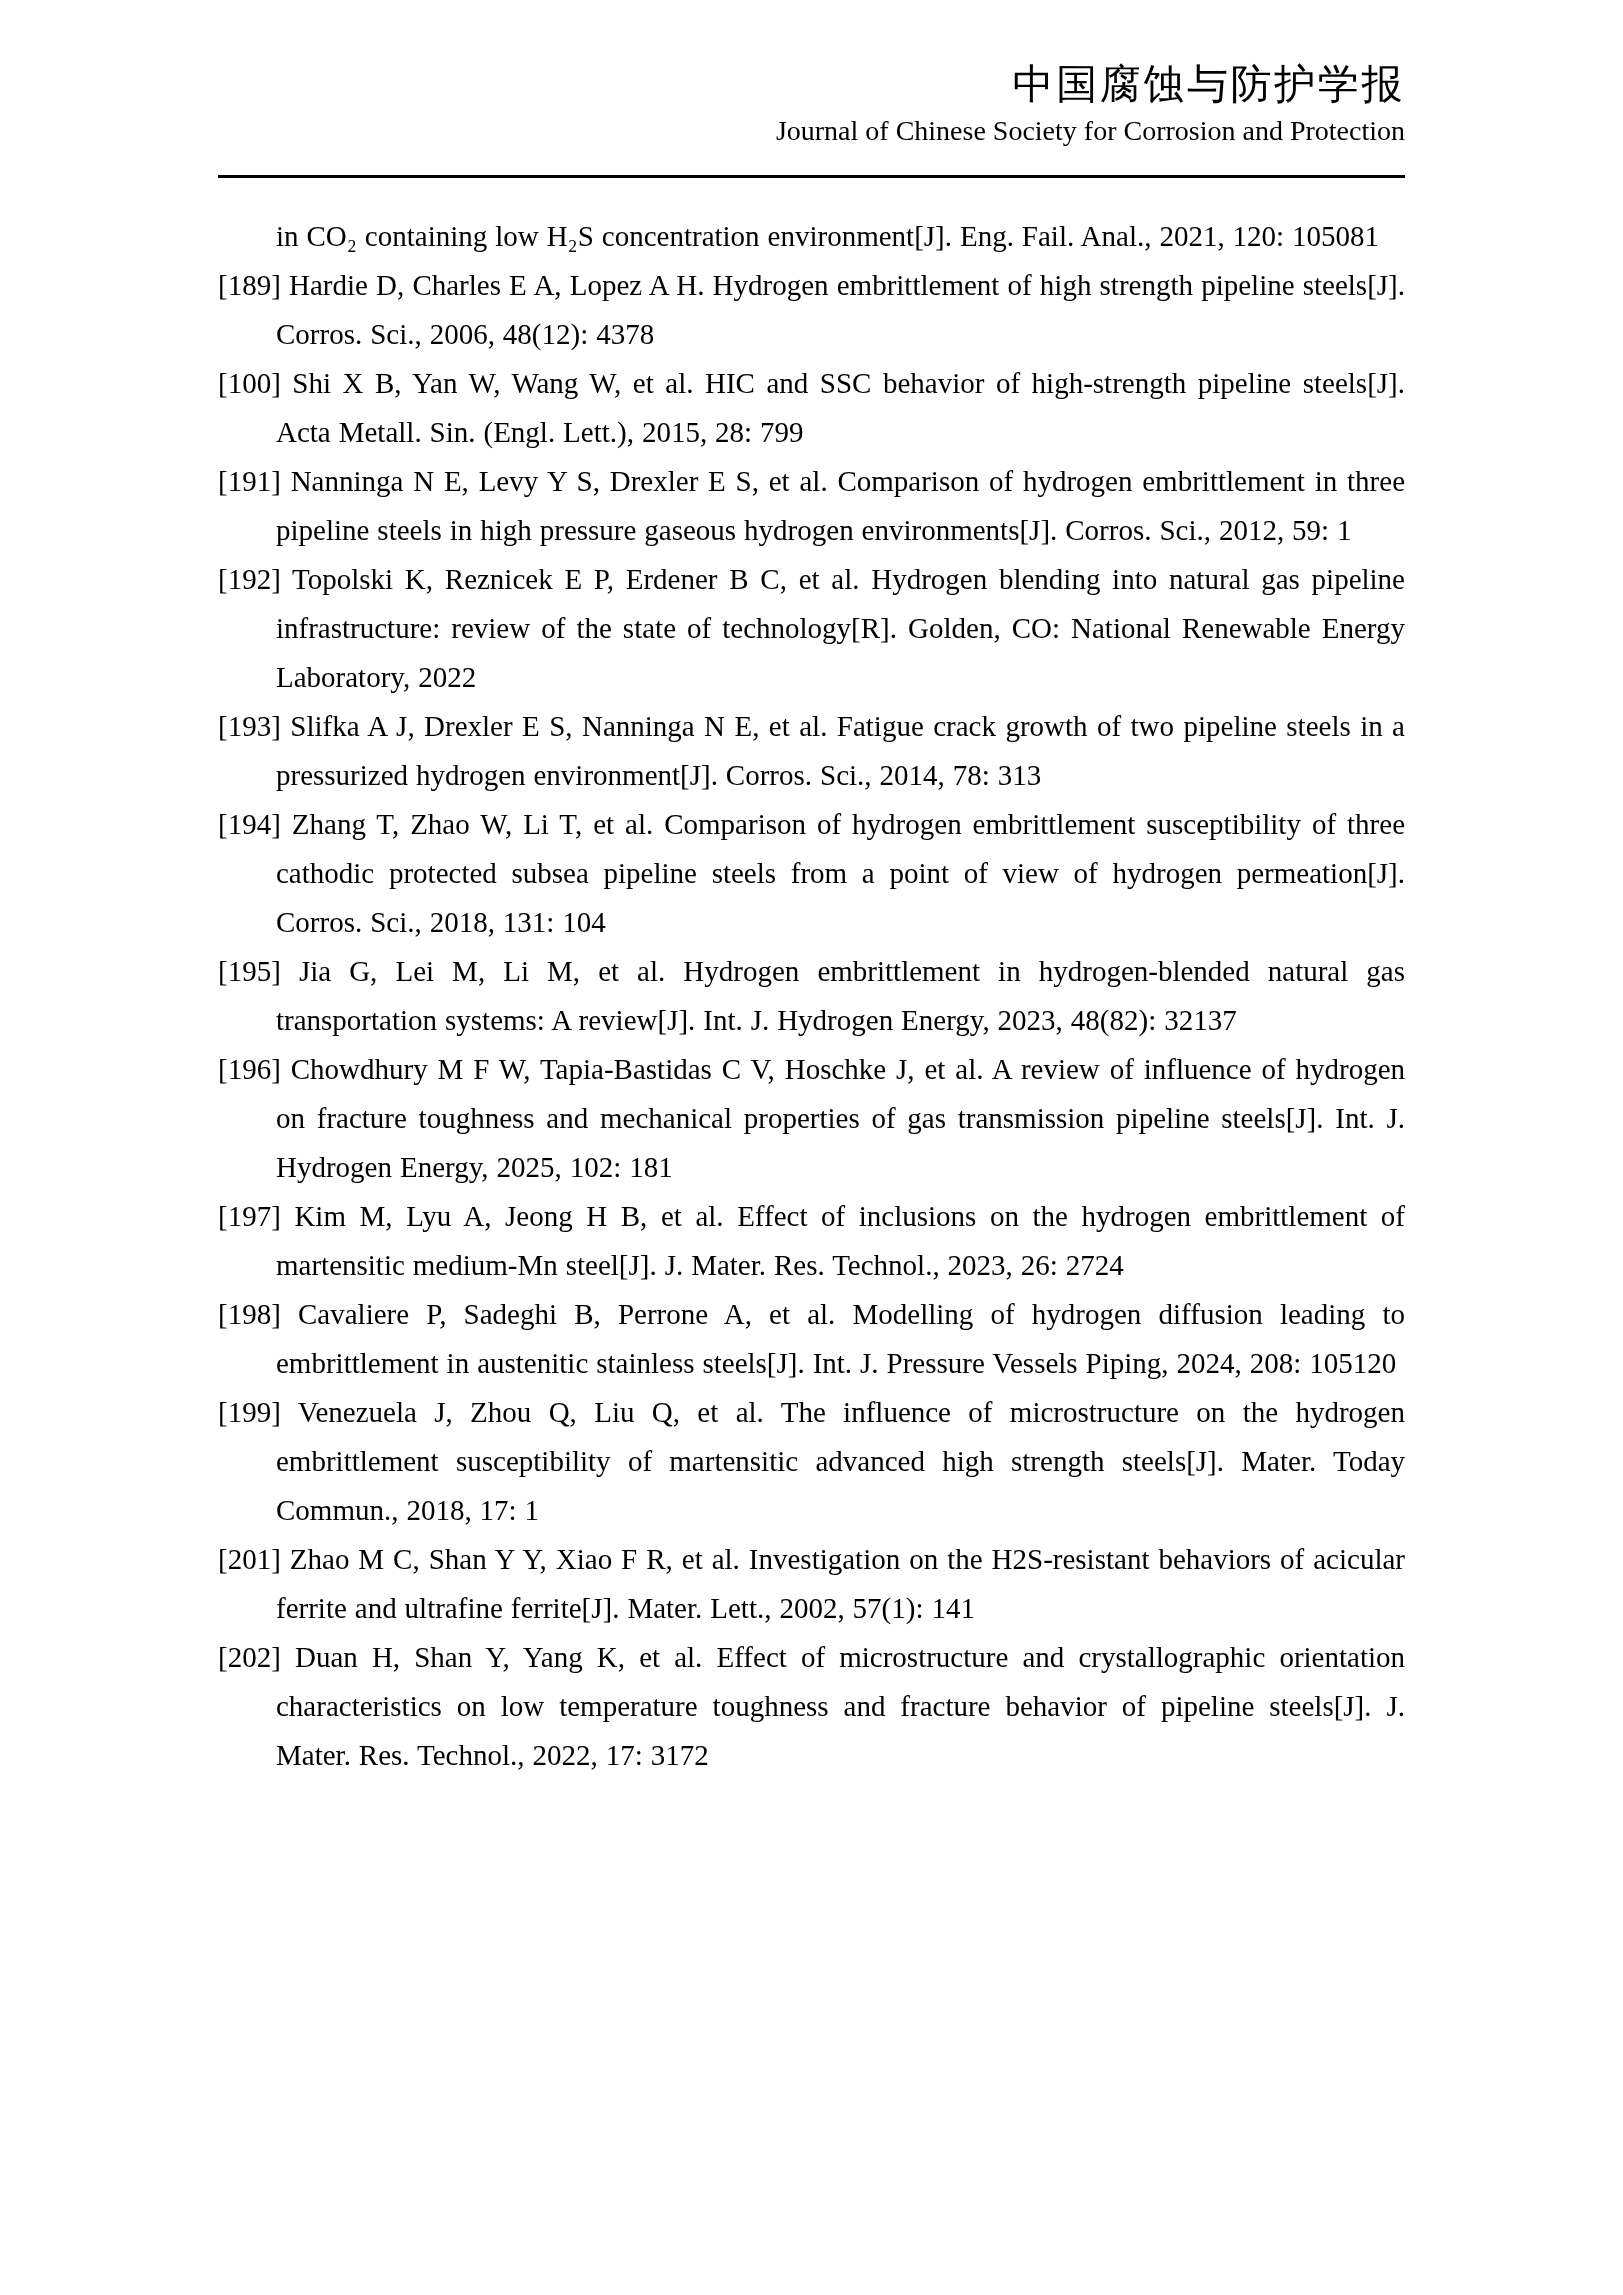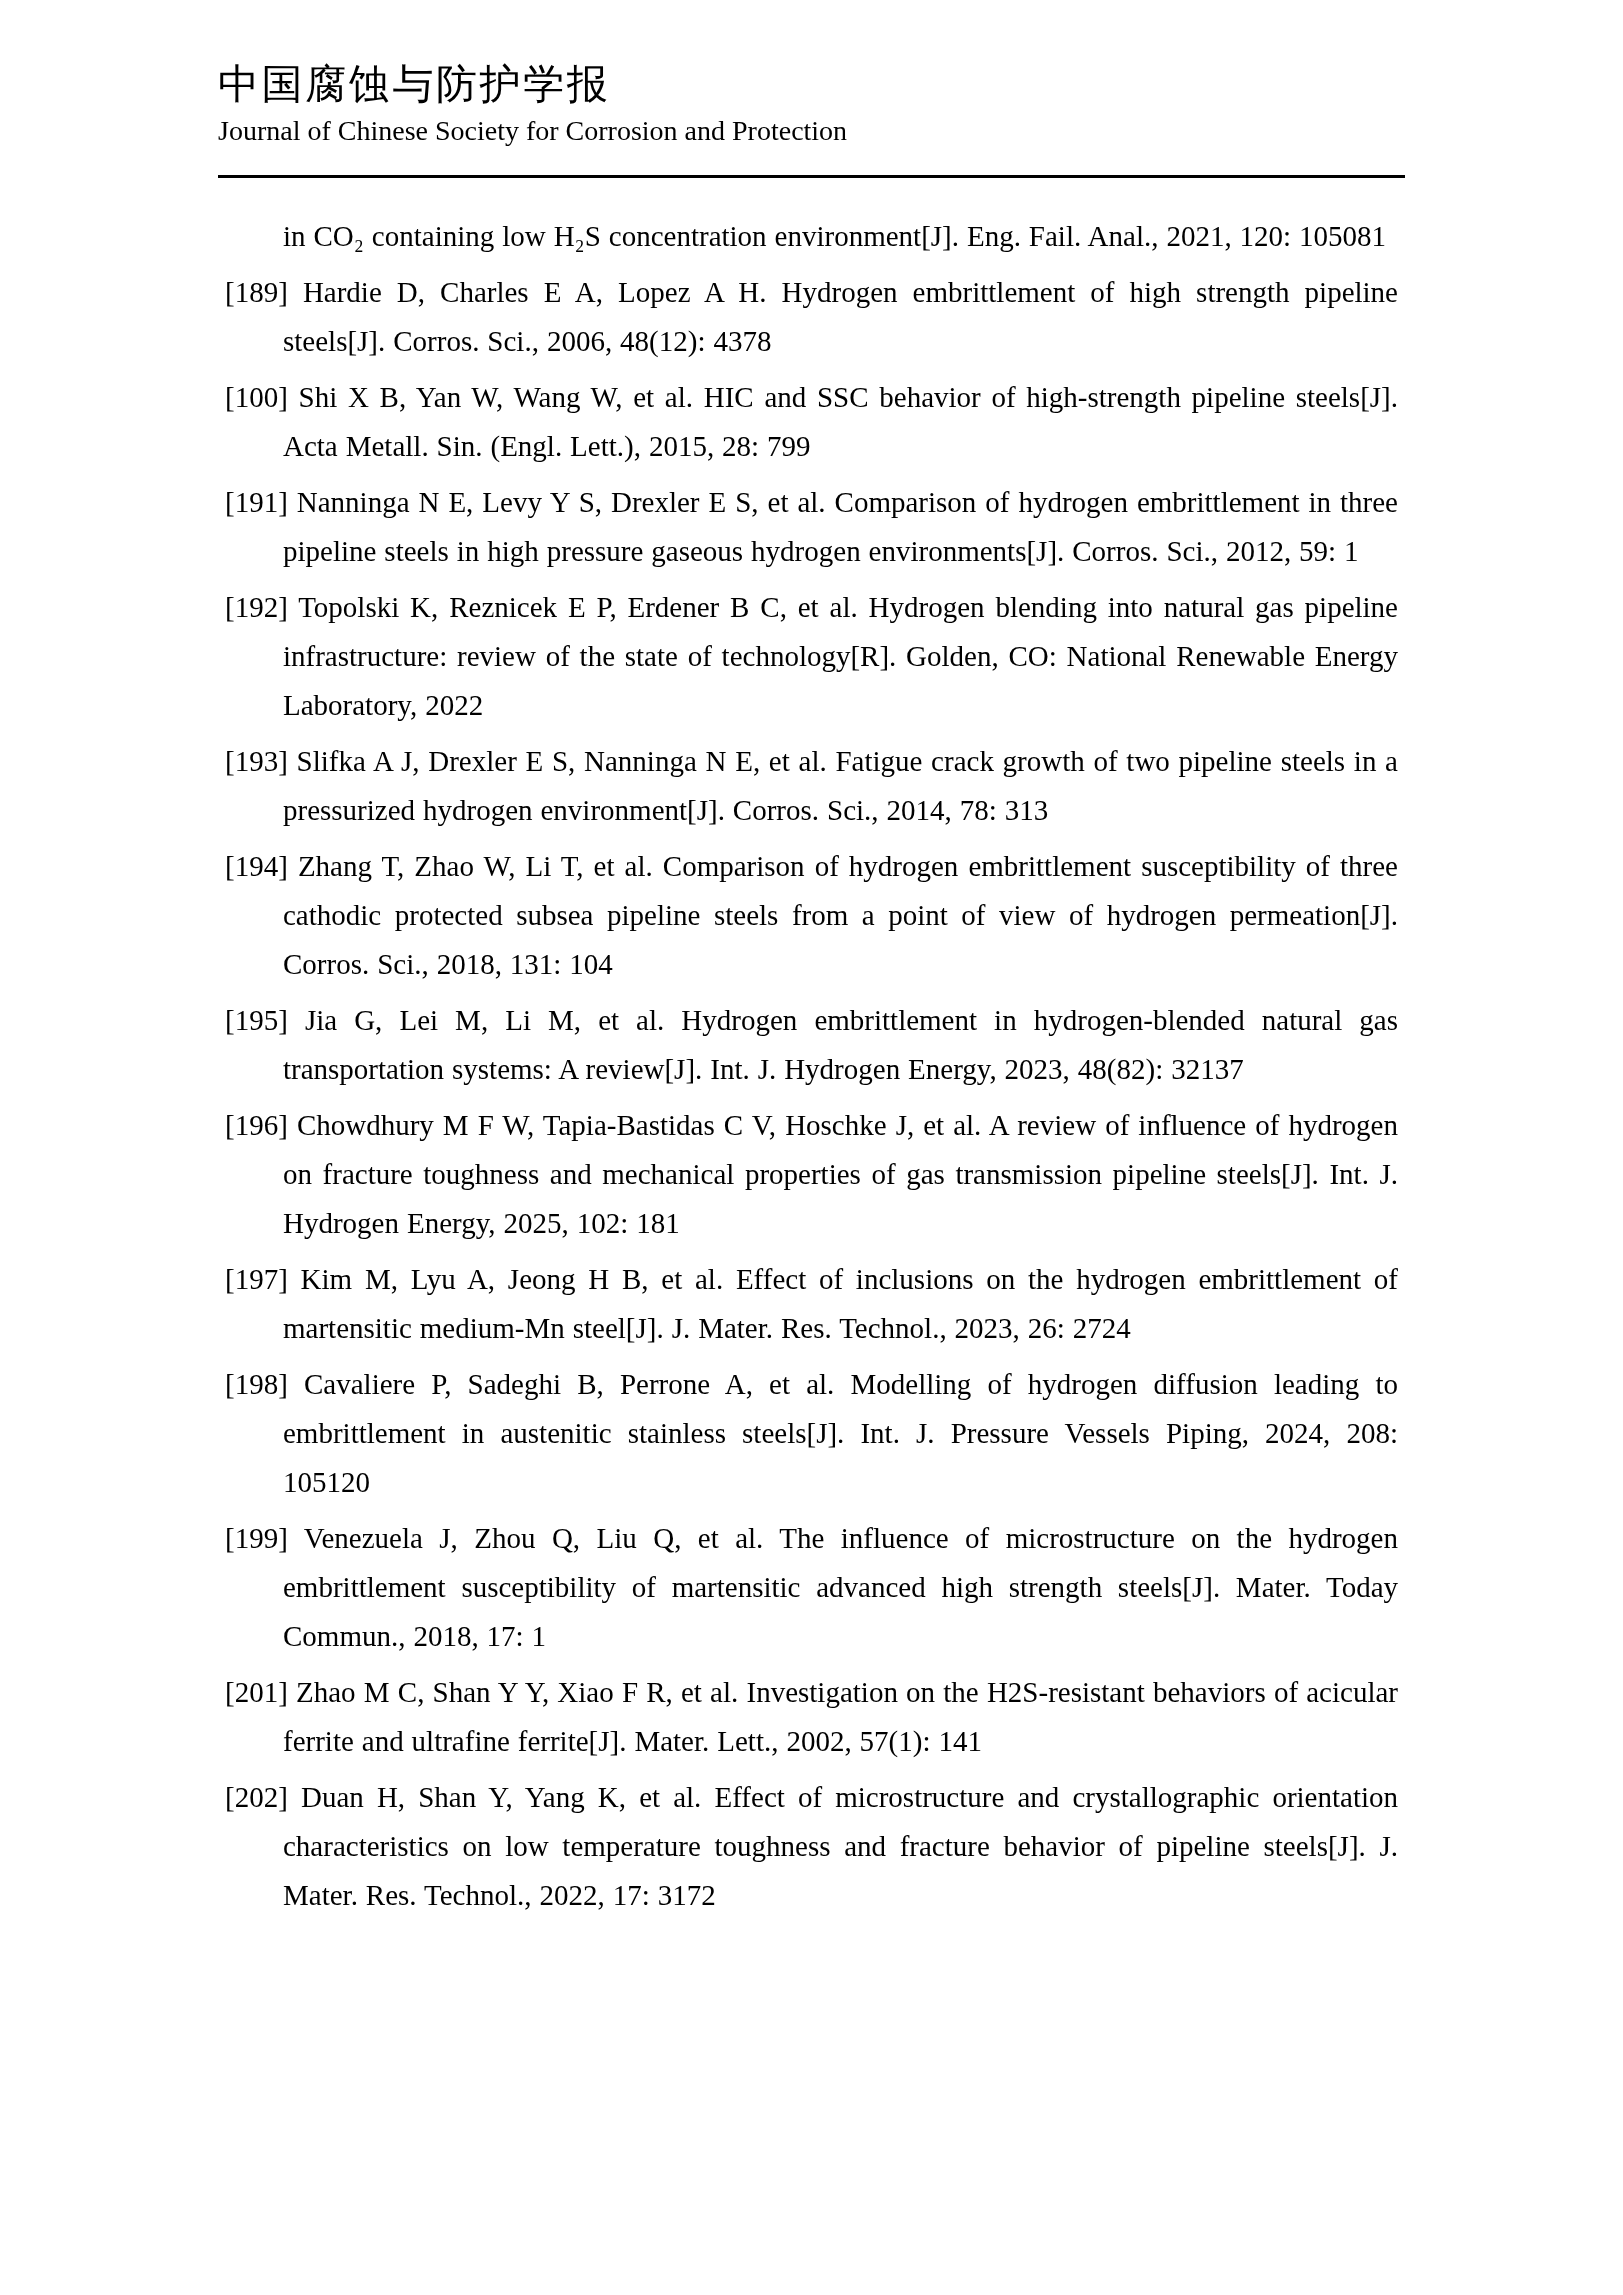--- a/index.html
+++ b/index.html
@@ -20,21 +20,21 @@
     min-height: 2295px;
     padding: 62px 109px 0 109px; 
     background: #ffffff;
   }
   .content {
     box-sizing: border-box;
     width: 100%;
     padding: 0 109px; 
   }
   .page-header {
-    text-align: left;
+    text-align: right;
   }
   .title-zh {
     font-size: 41px;
     letter-spacing: 2.6px;
     line-height: 1.1;
     margin-bottom: 9.2px;
   }
   .title-en {
     font-size: 28px;
     line-height: 1.1;
@@ -43,21 +43,21 @@
   .header-rule {
     height: 3.3px;
     background: #000000;
     width: 100%;
   }
   .ref-list {
     margin-top: 34px;
     padding-bottom: 79px;
   }
   p.ref {
-    margin: 7px;
+    margin: 0;
     font-size: 29px;
     line-height: 49px;
     text-align: justify;
     padding-left: 58px;
     text-indent: -58px;
     word-spacing: 0.7px;
   }
   p.ref.continuation {
     text-indent: 0;
   }

